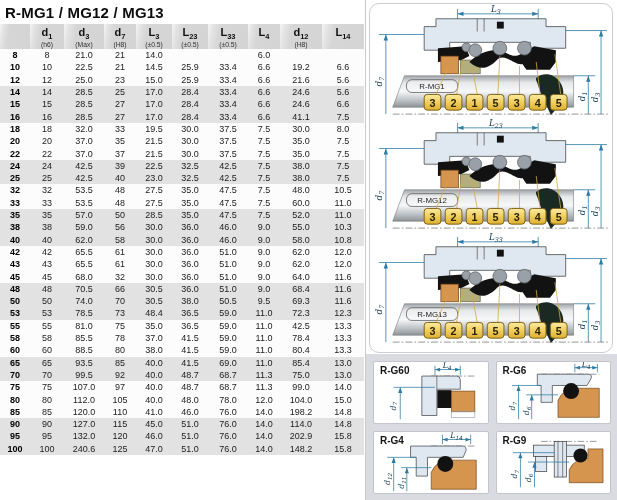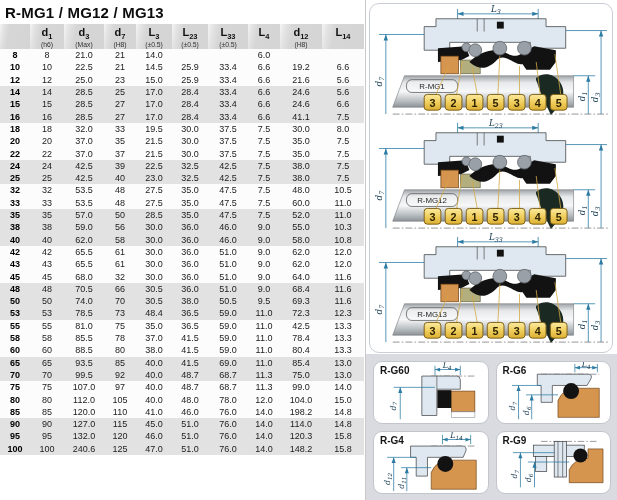--- a/index.html
+++ b/index.html
@@ -25,21 +25,21 @@
 
   
   .right{flex:1;position:relative;background:#fff;}
   .mg-card{position:absolute;top:3px;left:3px;right:4px;height:347px;border:1px solid #c9cdd4;
     border-radius:10px;background:#fff;overflow:hidden;padding:1px 0 0 0;}
   .mg-diagram{height:114px;}
   .mg-diagram svg{display:block;width:240px;height:114px;margin:0 auto;}
   .g-section{position:absolute;left:0;right:0;top:354px;bottom:0;background:#d9dbe0;
     padding:7px 6px 6px 7px;display:grid;grid-template-columns:1fr 1fr;grid-auto-rows:1fr;gap:7px;
     box-sizing:border-box;}
-  .g-box{background:#fff;border:1px solid #c2c5cc;border-radius:9px;position:relative;overflow:hidden;}
+  .g-box{background:#fff;border:1px solid #c2c5cc;border-radius:2px;position:relative;overflow:hidden;}
   .g-label{position:absolute;top:3px;left:6px;font-size:10px;font-weight:bold;color:#151515;z-index:2;}
   .g-box svg{position:absolute;inset:0;width:100%;height:100%;}
 
   
   .dl{stroke:#2b7ba3;stroke-width:.8;fill:none}
   .ar{fill:#2b7ba3}
   .dimtext{font-family:"DejaVu Serif",serif;font-style:italic;font-size:9px;fill:#12384e}
   .dimtext .ds{font-size:6.5px}
   .gdim{font-family:"DejaVu Serif",serif;font-style:italic;font-size:8.5px;fill:#12384e}
   .gdim .ds{font-size:6px}
@@ -481,21 +481,21 @@
           </tr>
           <tr class="stripe">
             <td class="rowlabel">95</td>
             <td>95</td>
             <td>132.0</td>
             <td>120</td>
             <td>46.0</td>
             <td>51.0</td>
             <td>76.0</td>
             <td>14.0</td>
-            <td>120.3</td>
+            <td>202.9</td>
             <td>15.8</td>
           </tr>
           <tr class="stripe">
             <td class="rowlabel">100</td>
             <td>100</td>
             <td>240.6</td>
             <td>125</td>
             <td>47.0</td>
             <td>51.0</td>
             <td>76.0</td>

